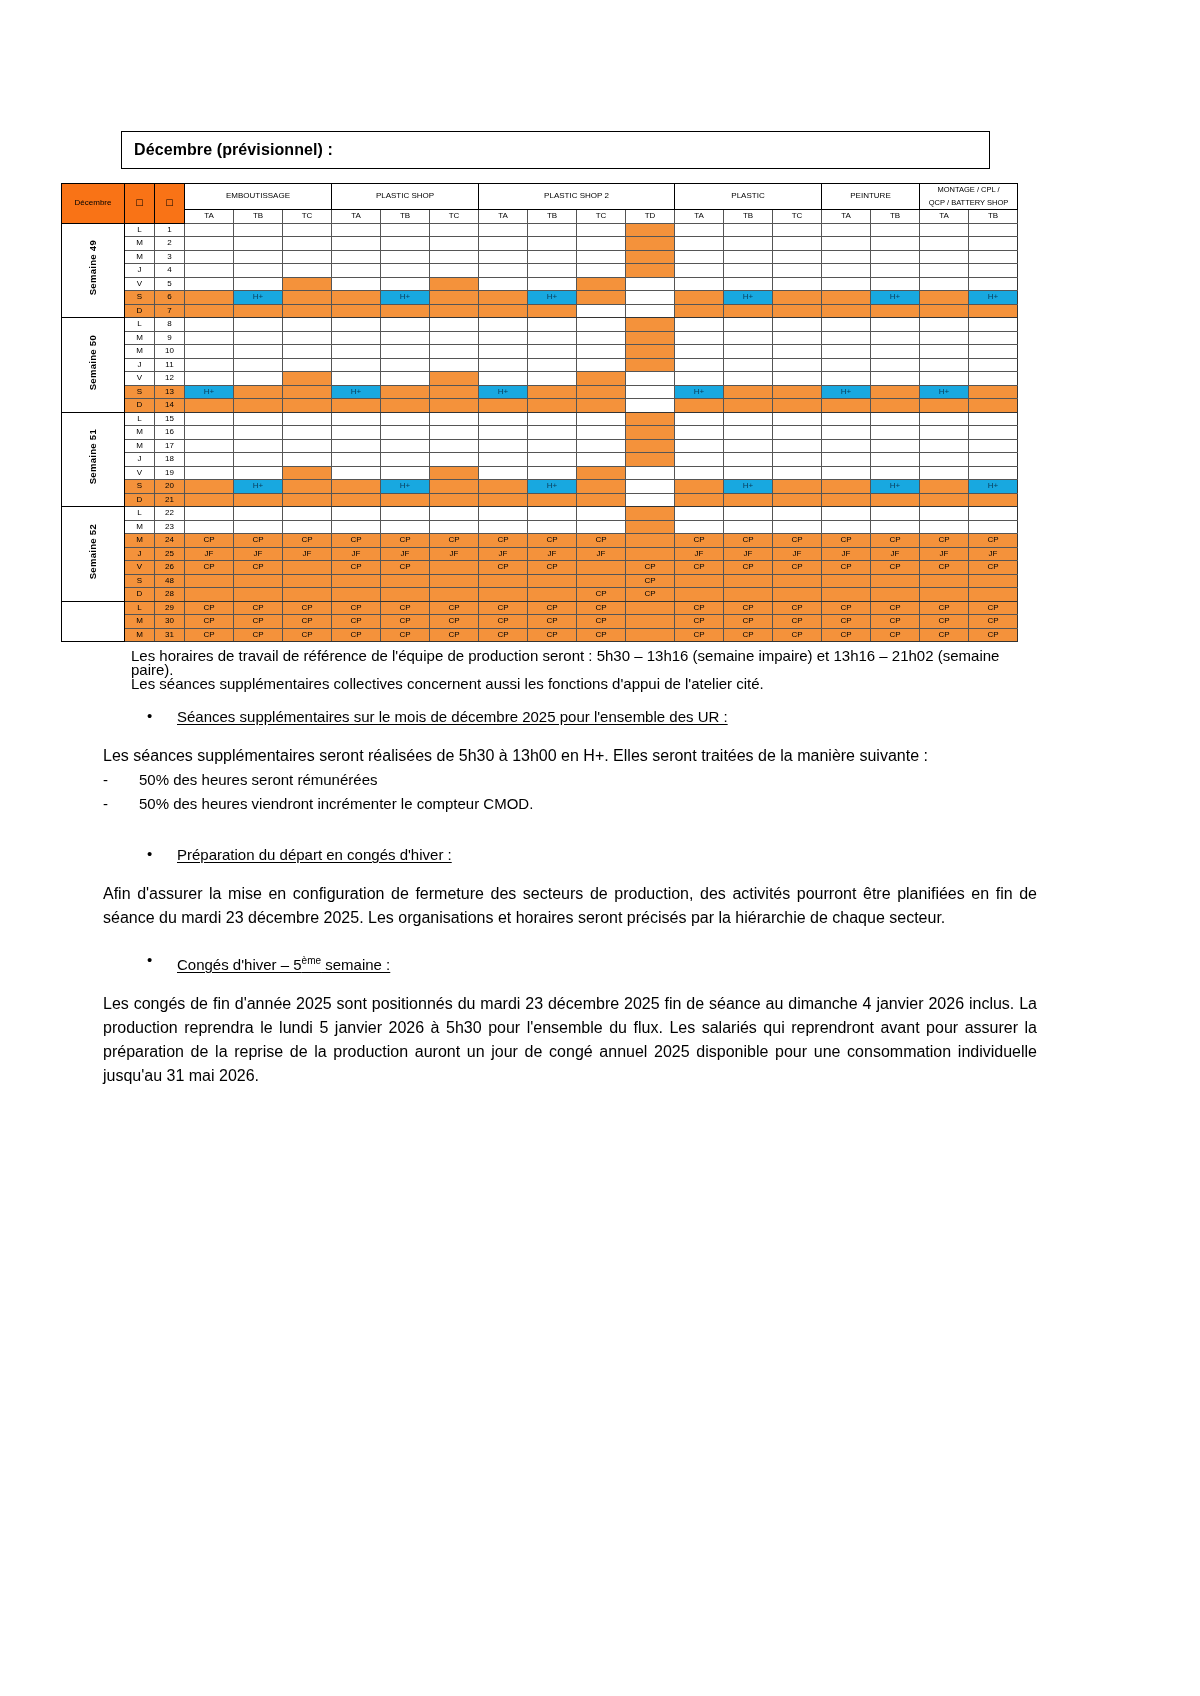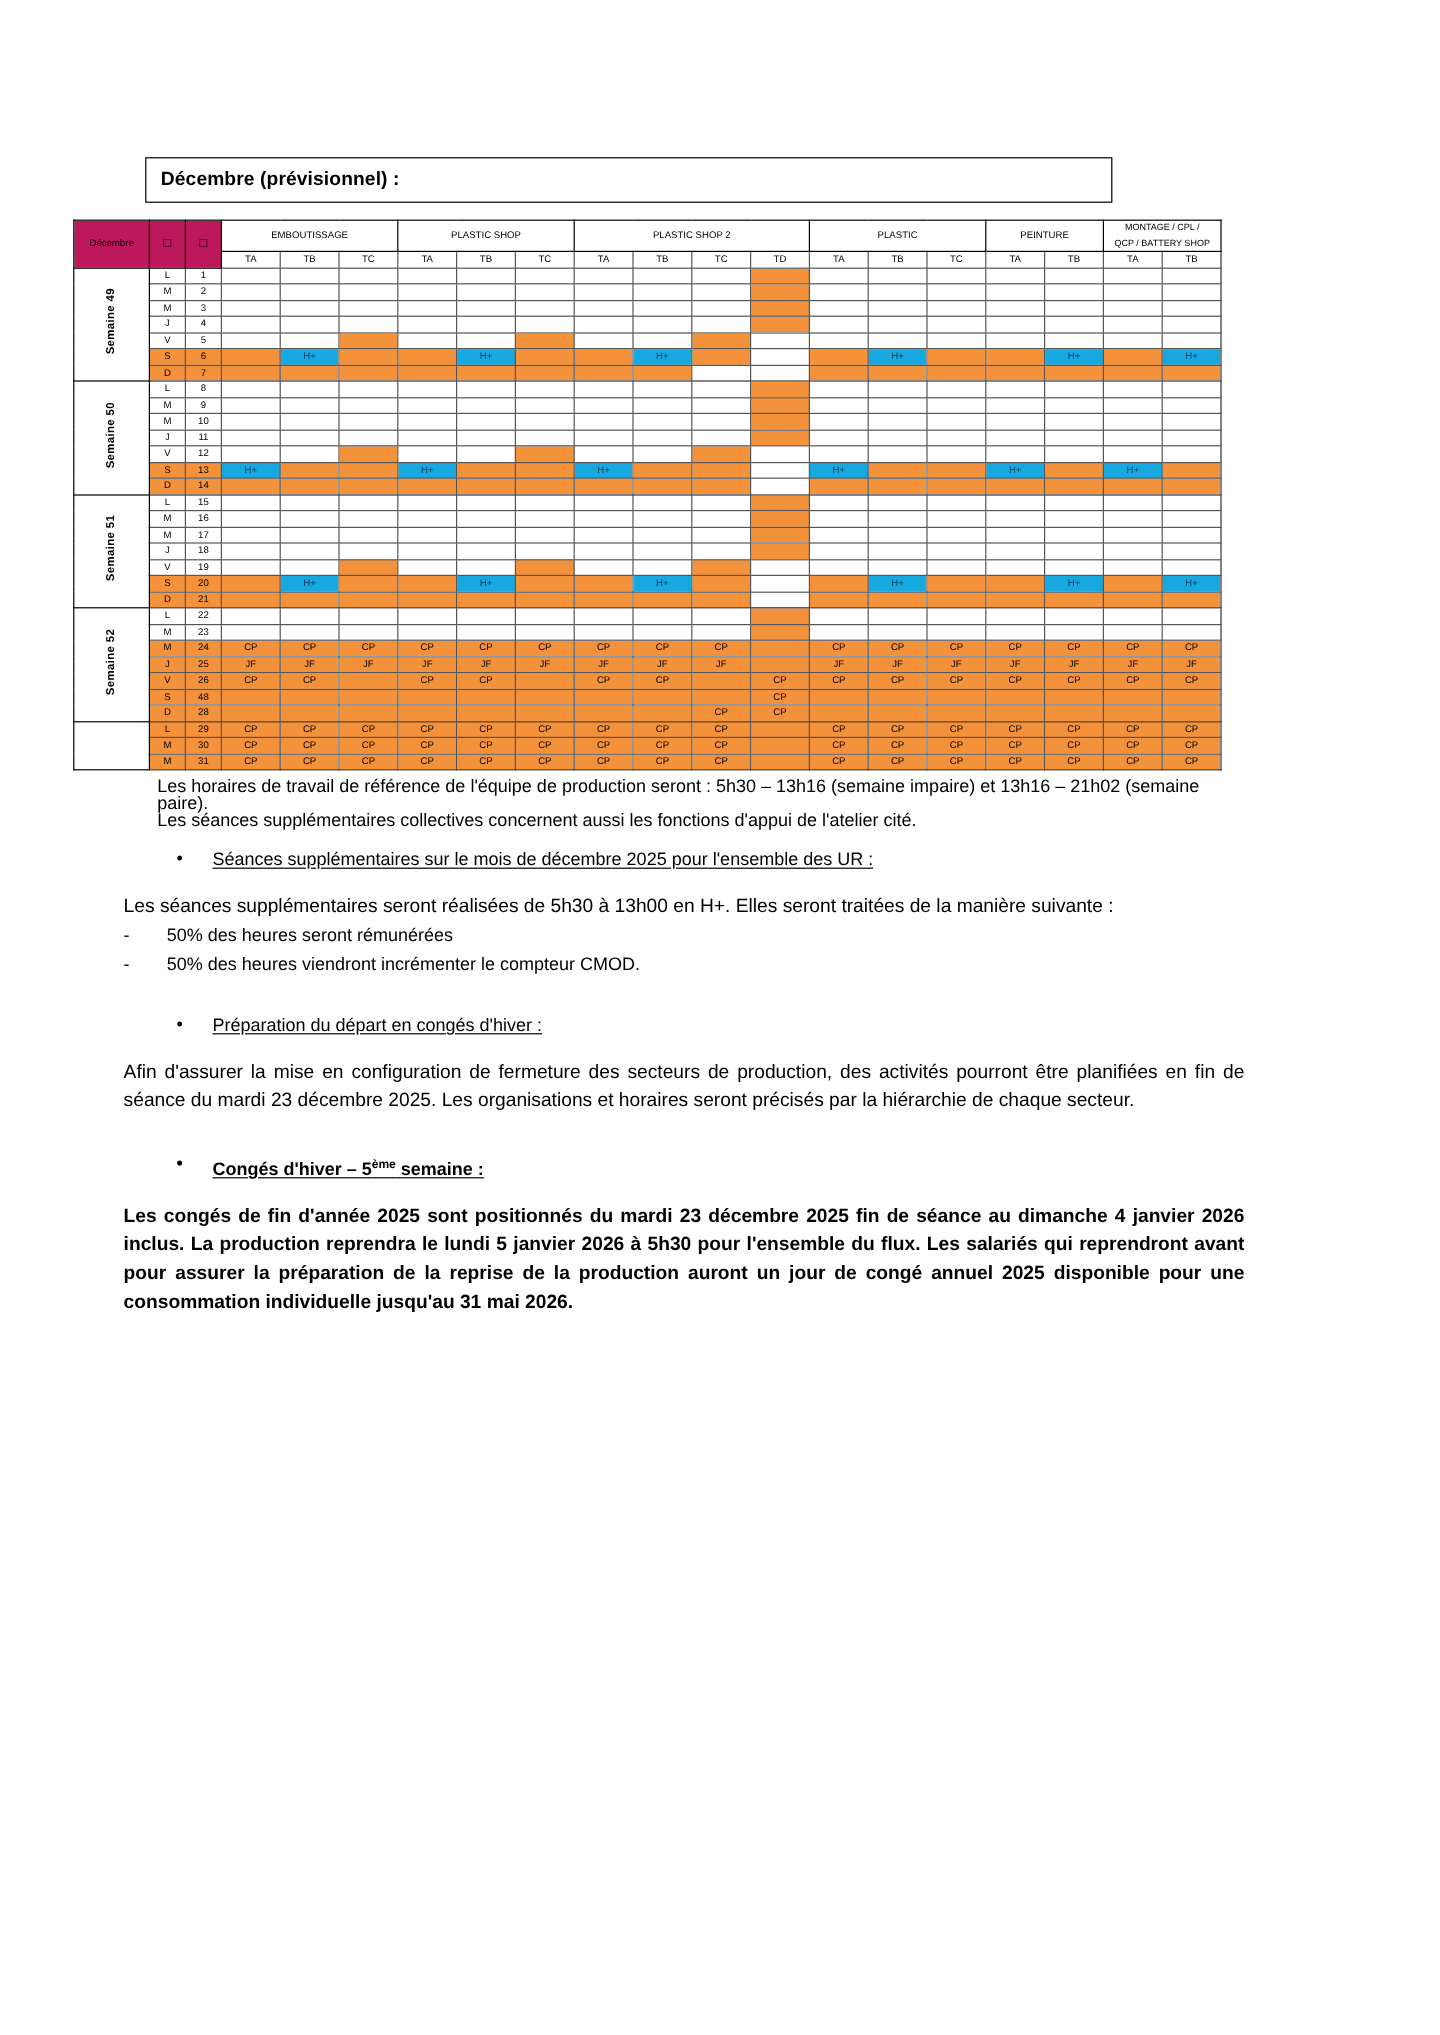--- a/index.html
+++ b/index.html
@@ -7,21 +7,21 @@
     width:1200px; min-height:1696px;
     background:#ffffff;
     font-family:"Liberation Sans", sans-serif;
     color:#000;
     -webkit-font-smoothing:antialiased;
   }
   .page{position:relative; width:1200px; min-height:1696px; padding:0;}
 
   
   .title-box{
-    position:absolute; left:121px; top:131px; width:806px; height:38px;
+    position:absolute; left:121px; top:131px; width:869px; height:38px;
     border:1.5px solid #000; box-sizing:border-box;
     display:flex; align-items:center;
   }
   .title-box .t{
     font-size:16px; font-weight:bold; padding-left:12px; letter-spacing:0.1px;
   }
 
   
   .cal-wrap{position:absolute; left:61px; top:183px;}
   table.cal{border-collapse:collapse; table-layout:fixed; font-size:8px;}
@@ -34,21 +34,21 @@
     font-size:8px;
     overflow:hidden;
   }
   .grp-hdr{
     font-weight:bold; font-size:8.5px; height:28px; line-height:10px;
     border:1px solid #000 !important; background:#fff;
   }
   .grp-hdr.two{font-size:7.5px;}
   .sub-hdr{font-size:8px; height:14px; line-height:14px; border:0.6px solid #555;}
   .greenhdr{
-    background:#be185d; border:1px solid #000 !important;
+    background:#f97316; border:1px solid #000 !important;
     font-weight:bold; font-size:10px; text-align:left; padding-left:4px;
   }
   .greenhdr.sm{font-size:9px; text-align:center; padding-left:0;}
   .wk{
     width:28px; border:1px solid #000 !important;
     background:#fff; vertical-align:middle; text-align:center;
   }
   .wk span{
     display:inline-block;
     writing-mode:vertical-rl; transform:rotate(180deg);
@@ -85,21 +85,21 @@
   p.para{
     margin:16px 0 0 0; font-size:16px; line-height:24px;
     text-align:justify;
   }
   .dashline{
     font-size:15px; line-height:24px; margin:0; padding-left:36px; position:relative;
   }
   .dashline::before{content:"-"; position:absolute; left:0; top:0;}
   .sup{font-size:10px; vertical-align:super;}
   .blk{margin-top:28px;}
-  .blk2{margin-top:30px;font-weight:bold;}
+  .blk2{margin-top:20px;}
 </style>
 </head>
 <body>
 
 <div class="page">
 
   <div class="title-box">
     <div class="t">Décembre (prévisionnel) :</div>
   </div>
 

